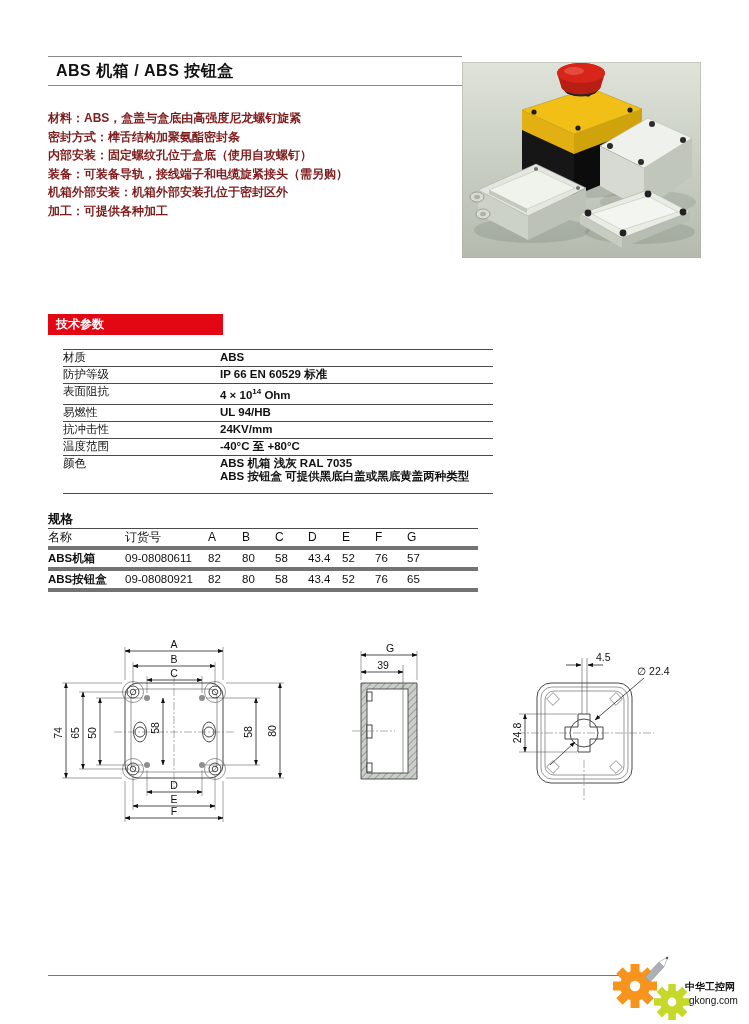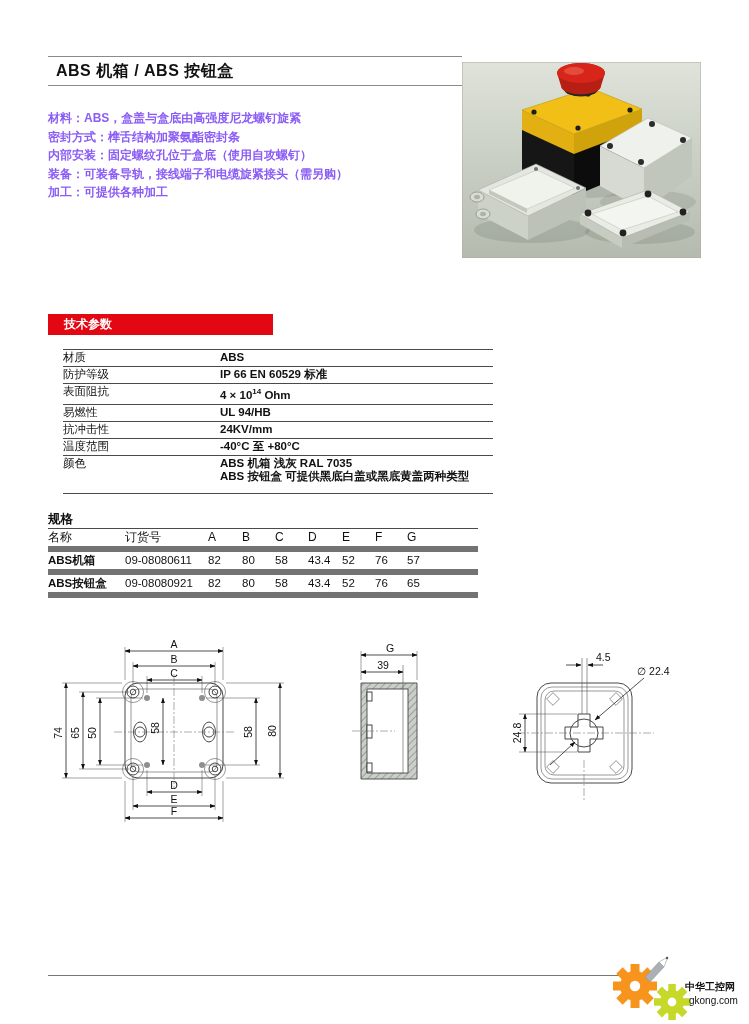--- a/index.html
+++ b/index.html
@@ -5,32 +5,32 @@
   html,body{margin:0;padding:0;background:#888;}
   .page{
     position:relative;width:749px;height:1024px;background:#ffffff;
     font-family:"Liberation Sans", sans-serif;color:#111;overflow:hidden;
     margin:0 auto;
   }
   .abs{position:absolute;}
   .rule{position:absolute;height:1px;background:#8a8a8a;}
   .page-title{left:56px;top:61px;font-size:16px;font-weight:bold;letter-spacing:.5px;}
   .features{left:48px;top:109px;width:410px;}
-  .feature-line{font-size:12px;font-weight:bold;color:#8b5cf6;line-height:18.5px;white-space:nowrap;}
-  .red-bar{left:48px;top:314px;width:225px;height:21px;background:#e30613;color:#fff;
-    font-size:12px;font-weight:bold;line-height:21px;padding-left:16px;box-sizing:border-box;}
+  .feature-line{font-size:12px;font-weight:bold;color:#7f1d1d;line-height:18.5px;white-space:nowrap;}
+  .red-bar{left:48px;top:314px;width:175px;height:21px;background:#e30613;color:#fff;
+    font-size:12px;font-weight:bold;line-height:21px;padding-left:8px;box-sizing:border-box;}
   .tech-table{left:48px;top:349px;width:430px;font-size:11.5px;margin-left:15px;}
   .trow{display:flex;border-top:1px solid #4a4a4a;padding:1px 0 2px 0;line-height:13px;}
   .trow:last-child{border-bottom:1px solid #4a4a4a;padding-bottom:10px;}
   .tlabel{width:157px;flex:0 0 157px;}
   .tvalue{flex:1;font-weight:bold;}
   .tvalue sup{font-size:8px;}
   .spec-title{left:48px;top:511px;font-size:12.5px;font-weight:bold;}
   .spec-table{left:48px;top:528px;width:430px;font-size:11.5px;}
-  .srow{display:flex;border-bottom:6px solid #737373;padding:2px 0 3px 0;line-height:12px;}
+  .srow{display:flex;border-bottom:4px solid #737373;padding:2px 0 3px 0;line-height:12px;}
   .srow.head{border-top:1px solid #4a4a4a;font-size:12px;}
   .c0{flex:0 0 77px;} .c1{flex:0 0 83px;} .c2{flex:0 0 34px;} .c3{flex:0 0 33px;}
   .c4{flex:0 0 33px;} .c5{flex:0 0 34px;} .c6{flex:0 0 33px;} .c7{flex:0 0 32px;} .c8{flex:1;}
   .bold{font-weight:bold;}
   .footer-rule{left:48px;top:975px;width:572px;background:#777;}
   .page-number{left:48px;top:981px;font-size:12px;margin-top:47px;}
   svg text{font-family:"Liberation Sans",sans-serif;font-size:10px;fill:#111;}
   svg text.dim{font-size:10.5px;}
   .dline{stroke:#222;stroke-width:.8;fill:none;}
   .eline{stroke:#444;stroke-width:.5;fill:none;}
@@ -113,20 +113,21 @@
       <circle cx="221" cy="150" r="3.4" fill="#222"></circle>
       <circle cx="161" cy="171" r="3.4" fill="#222"></circle>
     </g>
   </svg>
 
   <div class="abs features">
     <div class="feature-line">材料：ABS，盒盖与盒底由高强度尼龙螺钉旋紧</div>
     <div class="feature-line">密封方式：榫舌结构加聚氨酯密封条</div>
     <div class="feature-line">内部安装：固定螺纹孔位于盒底（使用自攻螺钉）</div>
     <div class="feature-line">装备：可装备导轨，接线端子和电缆旋紧接头（需另购）</div>
+    <div class="feature-line">机箱外部安装：机箱外部安装孔位于密封区外</div>
     <div class="feature-line">加工：可提供各种加工</div>
   </div>
 
   <div class="abs red-bar">技术参数</div>
 
   <div class="abs tech-table">
     <div class="trow">
       <div class="tlabel">材质</div>
       <div class="tvalue">ABS</div>
     </div>

